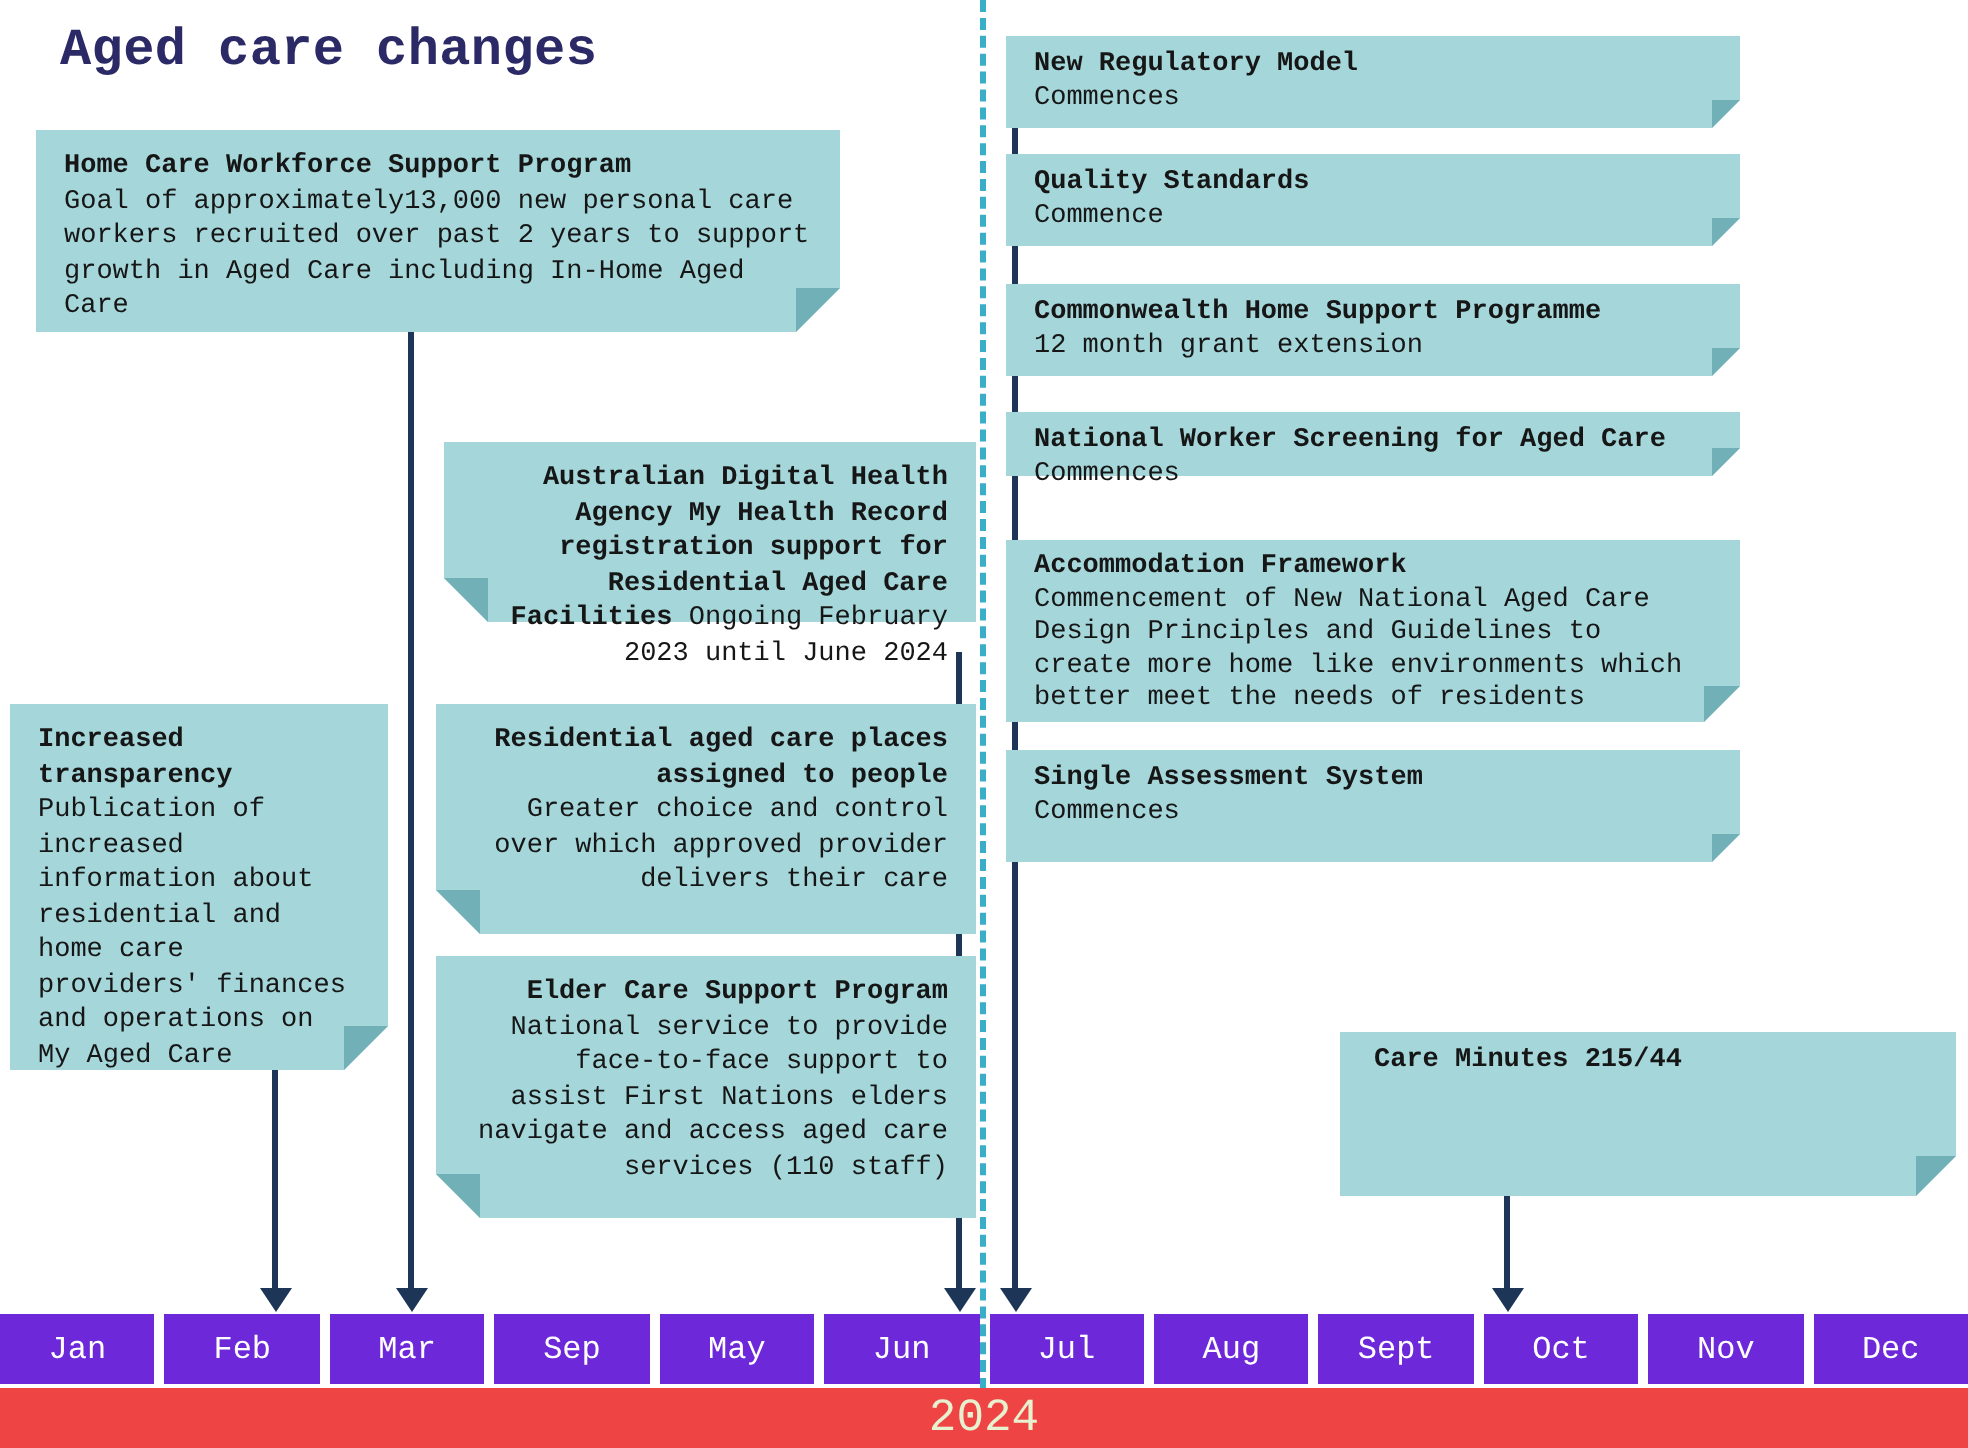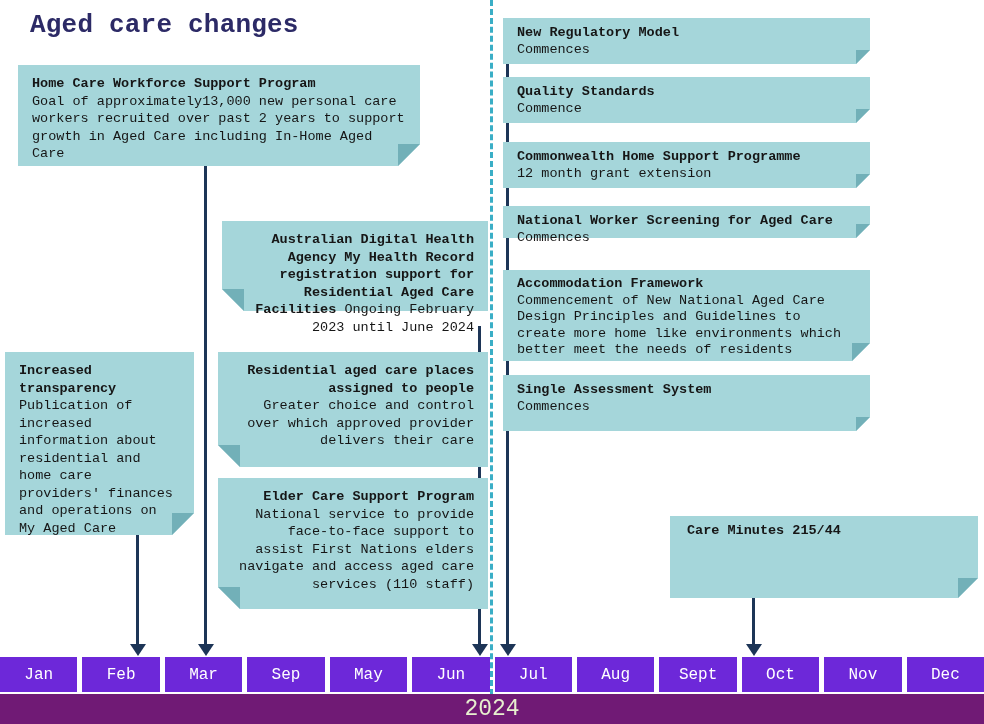--- a/index.html
+++ b/index.html
@@ -28,21 +28,21 @@
 
   .dashline { position:absolute; left:490px; top:0; height:695px; width:0;
       border-left:3px dashed #3aaec6; z-index:1; }
 
   .months { position:absolute; top:657px; left:0; width:984px; height:35px;
       display:flex; gap:5px; z-index:2; }
   .month { flex:1; background:#6d28d9; color:#ffffff; font-size:16px;
       display:flex; align-items:center; justify-content:center; }
 
   .yearbar { position:absolute; left:0; top:694px; width:984px; height:30px;
-      background:#701a75; color:#e7f0cf; font-size:23px; text-align:center;
+      background:#ef4444; color:#e7f0cf; font-size:23px; text-align:center;
       line-height:30px; z-index:3; }
 
   
   .bx-home       { left:18px;  top:65px;  width:402px; height:101px; }
   .bx-adha       { left:222px; top:221px; width:266px; height:90px; }
   .bx-transp     { left:5px;   top:352px; width:189px; height:183px; }
   .bx-resid      { left:218px; top:352px; width:270px; height:115px; }
   .bx-elder      { left:218px; top:478px; width:270px; height:131px; }
   .bx-transp .bt { max-width:118px; }
 

